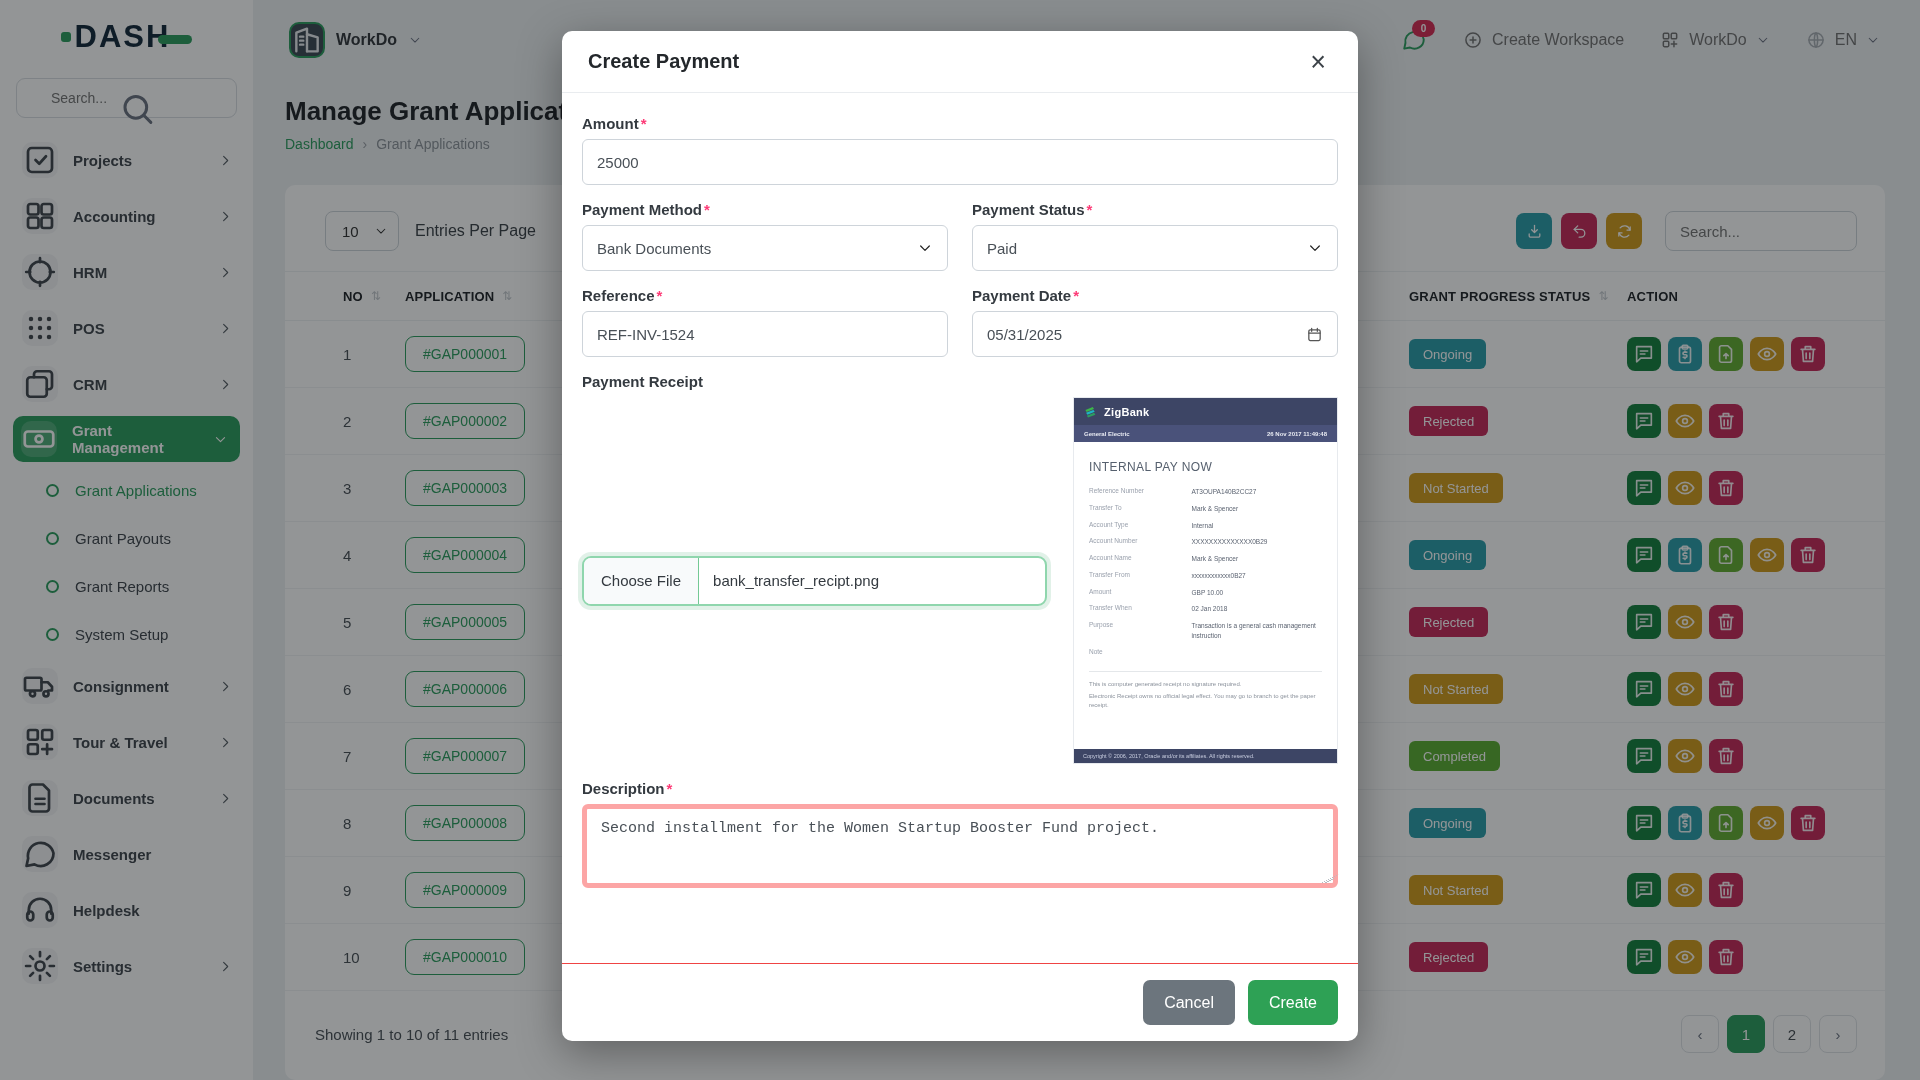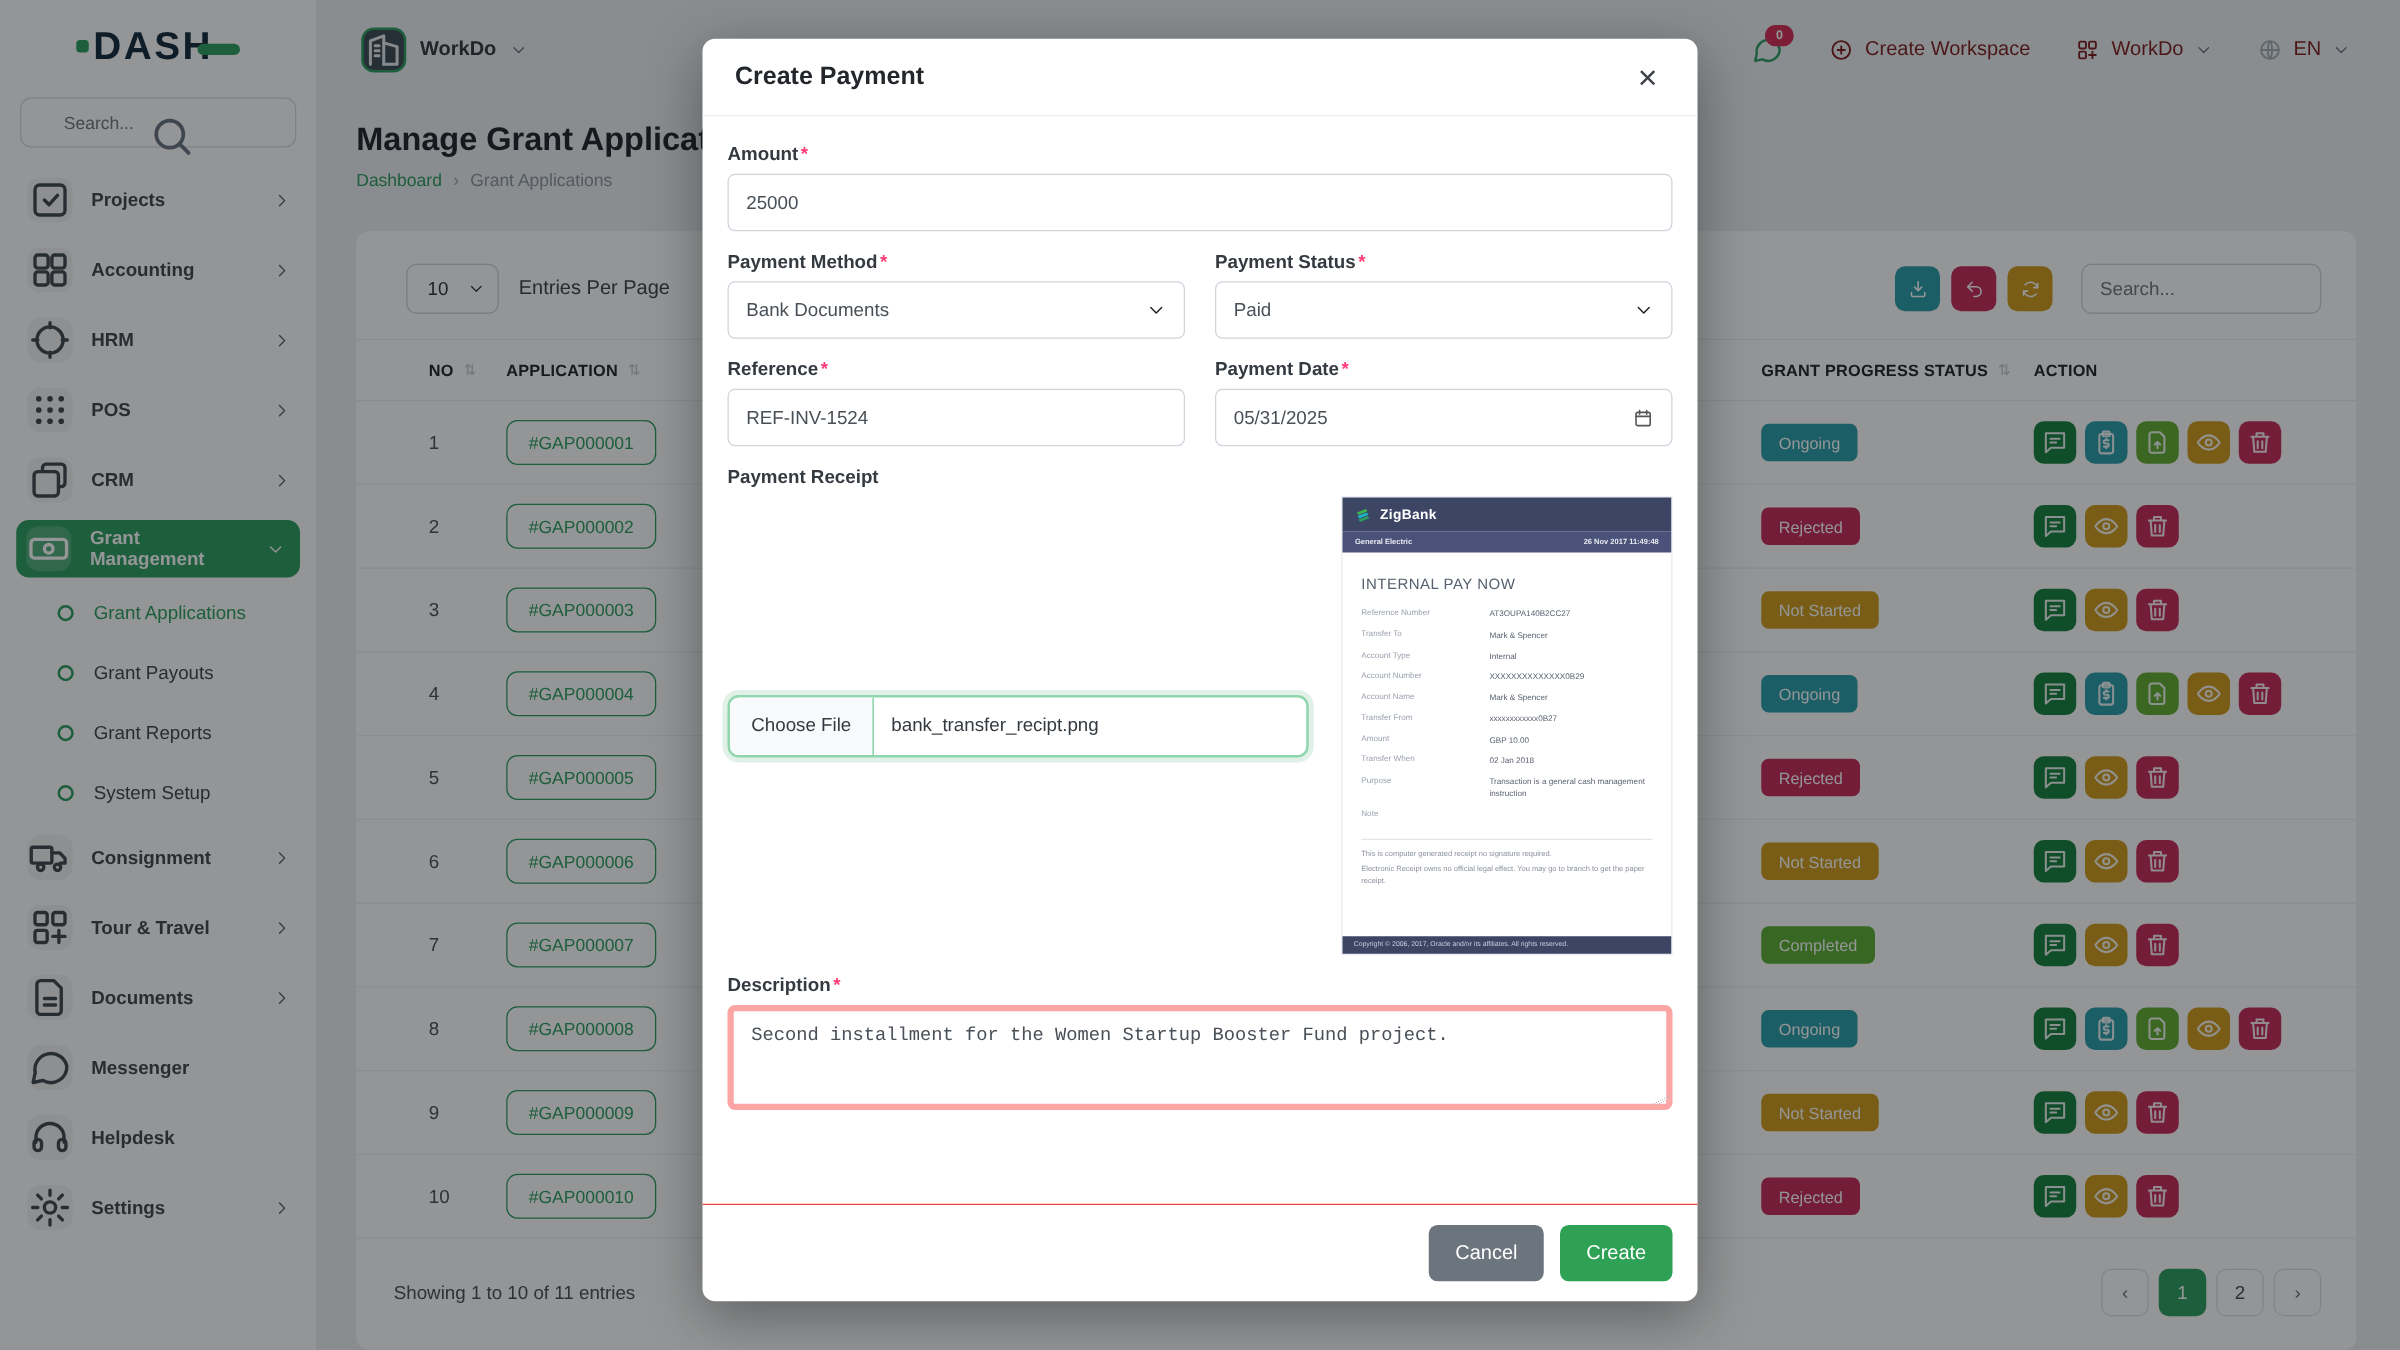--- a/index.html
+++ b/index.html
@@ -28,21 +28,21 @@
   .sub-item .lbl{font-size:15px;color:#40474e;}
   .sub-item.active .lbl{color:#2d9d5f;}
   
   .topbar{position:absolute;left:253px;right:0;top:4px;height:72px;display:flex;align-items:center;padding:0 40px 0 36px;z-index:5;}
   .ws-picker{display:flex;align-items:center;gap:11px;cursor:pointer;}
   .ws-avatar{width:36px;height:36px;border-radius:10px;background:#3e4a55;border:2px solid #2d9d5f;display:flex;align-items:center;justify-content:center;color:#e8ecef;box-sizing:border-box;}
   .ws-avatar svg{width:17px;height:17px;}
   .ws-picker .lbl{font-size:16px;font-weight:600;color:#32373c;}
   .ws-picker .chev,.tr-item .chev{width:14px;height:14px;color:#6b7280;}
   .top-right{margin-left:auto;display:flex;align-items:center;gap:36px;}
-  .tr-item{display:flex;align-items:center;gap:9px;cursor:pointer;font-size:16px;color:#7f1d1d;}
+  .tr-item{display:flex;align-items:center;gap:9px;cursor:pointer;font-size:16px;color:#737373;}
   .msg-wrap{position:relative;color:#2d9d5f;}
   .msg-wrap svg{width:26px;height:26px;}
   .msg-badge{position:absolute;top:-7px;right:-8px;min-width:17px;height:17px;border-radius:9px;background:#d62b55;color:#fff;font-size:10px;display:flex;align-items:center;justify-content:center;padding:0 3px;font-weight:700;}
   .tr-item .globe{color:#a7adb3;}
   
   .content{position:absolute;left:253px;top:72px;right:0;bottom:0;}
   .page-title{margin:24px 0 0 32px;font-size:26px;font-weight:700;color:#212529;}
   .breadcrumb{margin:9px 0 0 32px;font-size:14px;display:flex;gap:9px;align-items:center;}
   .breadcrumb .bc-link{color:#2d9d5f;cursor:pointer;}
   .breadcrumb .bc-sep{color:#9aa0a6;}

